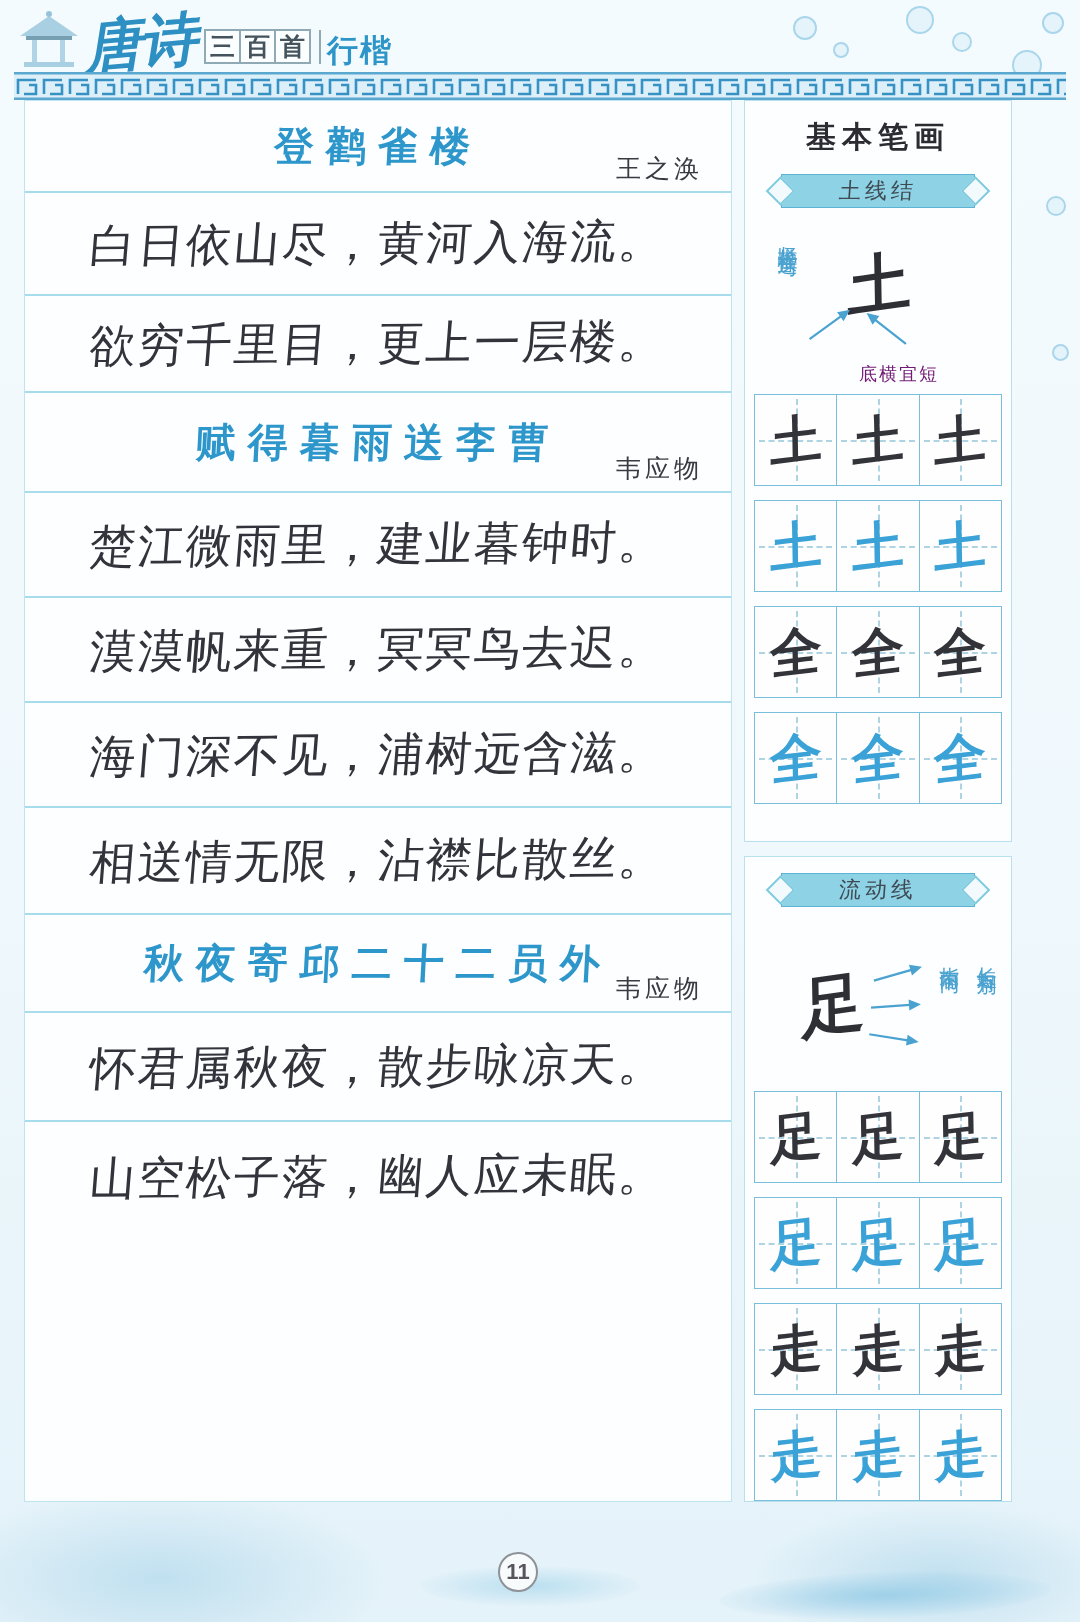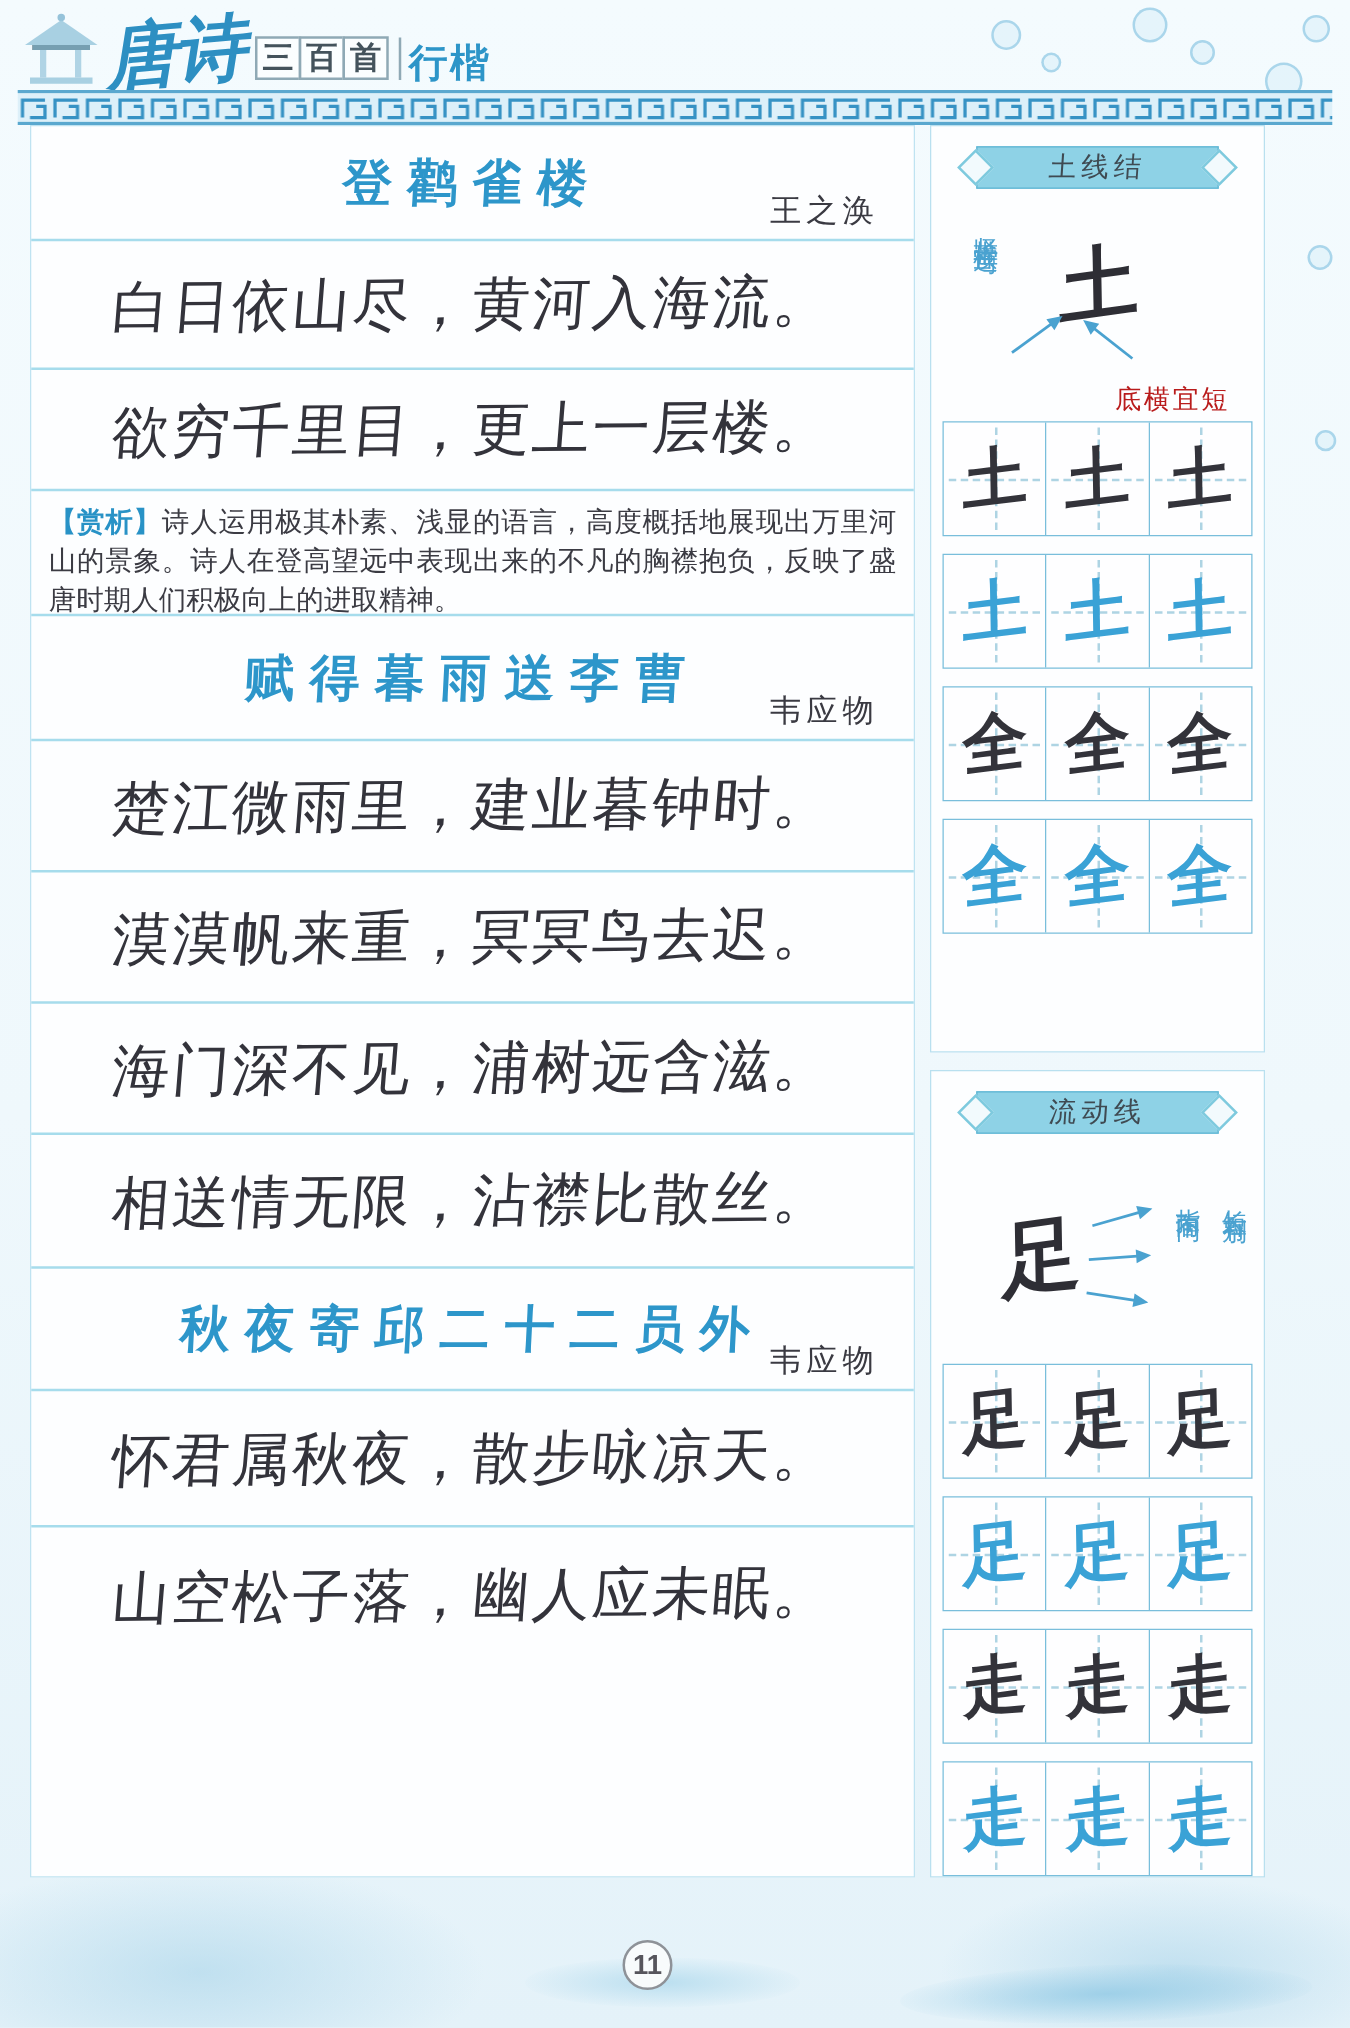--- a/index.html
+++ b/index.html
@@ -41,21 +41,21 @@
   .banner-label{color:#3f4a52;font-size:22px;letter-spacing:4px;transform:skewX(-4deg);}
   .orn{position:absolute;top:50%;width:17px;height:17px;border:2px solid #7ecade;background:#f2fafd;
     transform:translateY(-50%) rotate(45deg);}
   .orn-l{left:-12px}.orn-r{right:-12px}
   .demo{position:relative;}
   .demo-a{height:172px}.demo-b{height:170px}
   .demo-char{position:absolute;font-size:64px;line-height:64px;font-weight:700;color:#2e2e35;
     transform:rotate(-8deg) skewX(-7deg);}
   .v-note{position:absolute;writing-mode:vertical-rl;text-orientation:upright;color:#4aa2d0;
     font-size:20px;letter-spacing:3px;}
-  .h-note{position:absolute;color:#b91c1c;font-size:21px;letter-spacing:2px;margin-left:33px;}
+  .h-note{position:absolute;color:#701a75;font-size:18px;letter-spacing:2px;}
   .arr{position:absolute;width:52px;height:14px;}
   .demo-a .v-note{left:30px;top:8px}
   .demo-a .demo-char{left:102px;top:30px}
   .demo-a .arr-a1{left:58px;top:96px;transform:rotate(-36deg)}
   .demo-a .arr-a2{left:116px;top:100px;transform:rotate(-142deg)}
   .demo-a .h-note{left:114px;top:140px}
   .demo-b .demo-char{left:56px;top:52px}
   .demo-b .arr-b1{left:126px;top:46px;transform:rotate(-16deg)}
   .demo-b .arr-b2{left:124px;top:78px;transform:rotate(-4deg)}
   .demo-b .arr-b3{left:122px;top:110px;transform:rotate(9deg)}
@@ -133,21 +133,20 @@
       <div class="m-row m-title" style="height: 92px;">
         <div class="t">登鹳雀楼</div>
         <div class="a">王之涣</div>
       </div>
       <div class="m-row m-poem" style="height: 103px;">
         <span class="pl">白日依山尽，黄河入海流。</span>
       </div>
       <div class="m-row m-poem" style="height: 97px;">
         <span class="pl">欲穷千里目，更上一层楼。</span>
       </div>
-      <div class="m-row m-ana" style="height: 100px;"><span class="ana-label">【赏析】</span><span class="ana-text">诗人运用极其朴素、浅显的语言，高度概括地展现出万里河山的景象。诗人在登高望远中表现出来的不凡的胸襟抱负，反映了盛唐时期人们积极向上的进取精神。</span></div>
       <div class="m-row m-title" style="height: 100px;">
         <div class="t">赋得暮雨送李曹</div>
         <div class="a">韦应物</div>
       </div>
       <div class="m-row m-poem" style="height: 105px;">
         <span class="pl">楚江微雨里，建业暮钟时。</span>
       </div>
       <div class="m-row m-poem" style="height: 105px;">
         <span class="pl">漠漠帆来重，冥冥鸟去迟。</span>
       </div>
@@ -163,20 +162,21 @@
       </div>
       <div class="m-row m-poem" style="height: 109px;">
         <span class="pl">怀君属秋夜，散步咏凉天。</span>
       </div>
       <div class="m-row m-poem" style="height: 110px;">
         <span class="pl">山空松子落，幽人应未眠。</span>
       </div>
     </div>
 
   <div id="sb1" class="sb-box">
+    <div class="sb-title">基本笔画</div>
     <div id="sb1-content">
         <div class="banner">
           <span class="orn orn-l"></span>
           <span class="orn orn-r"></span>
           <span class="banner-label">土线结</span>
         </div>
         <div class="demo demo-a">
           <div class="v-note">竖带横连写</div>
           <div class="demo-char">土</div>
           <div class="arr arr-a1"><svg width="52" height="14" viewBox="0 0 52 14">

